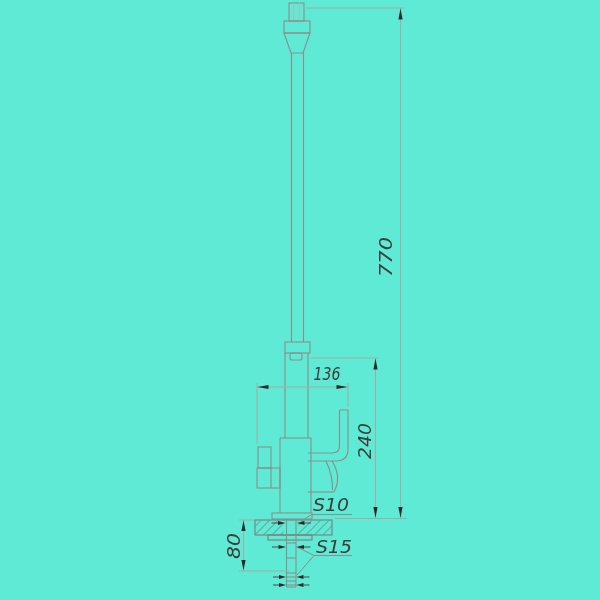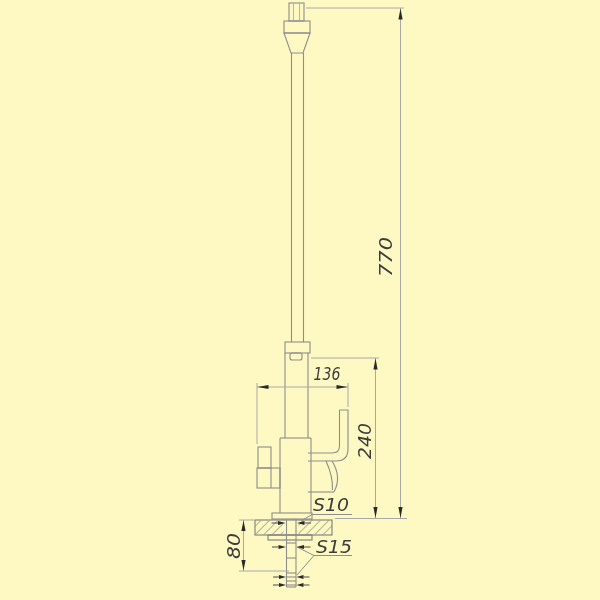--- a/index.html
+++ b/index.html
@@ -1,16 +1,16 @@
 <!DOCTYPE html>
 <html><head>
 <meta charset="utf-8">
 <style>
   html,body{margin:0;padding:0;background:#ffffff;}
-  .stage{width:600px;height:600px;position:relative;background:#fef9c3;overflow:hidden;}
+  .stage{width:600px;height:600px;position:relative;background:#5eead4;overflow:hidden;}
   svg text{
     font-family:"DejaVu Sans", sans-serif;
     font-style:italic;
     fill:#3d3d3d;
   }
   .dimtext{font-size:17px;}
   .hextext{font-size:18px;}
 </style>
 </head>
 <body>

